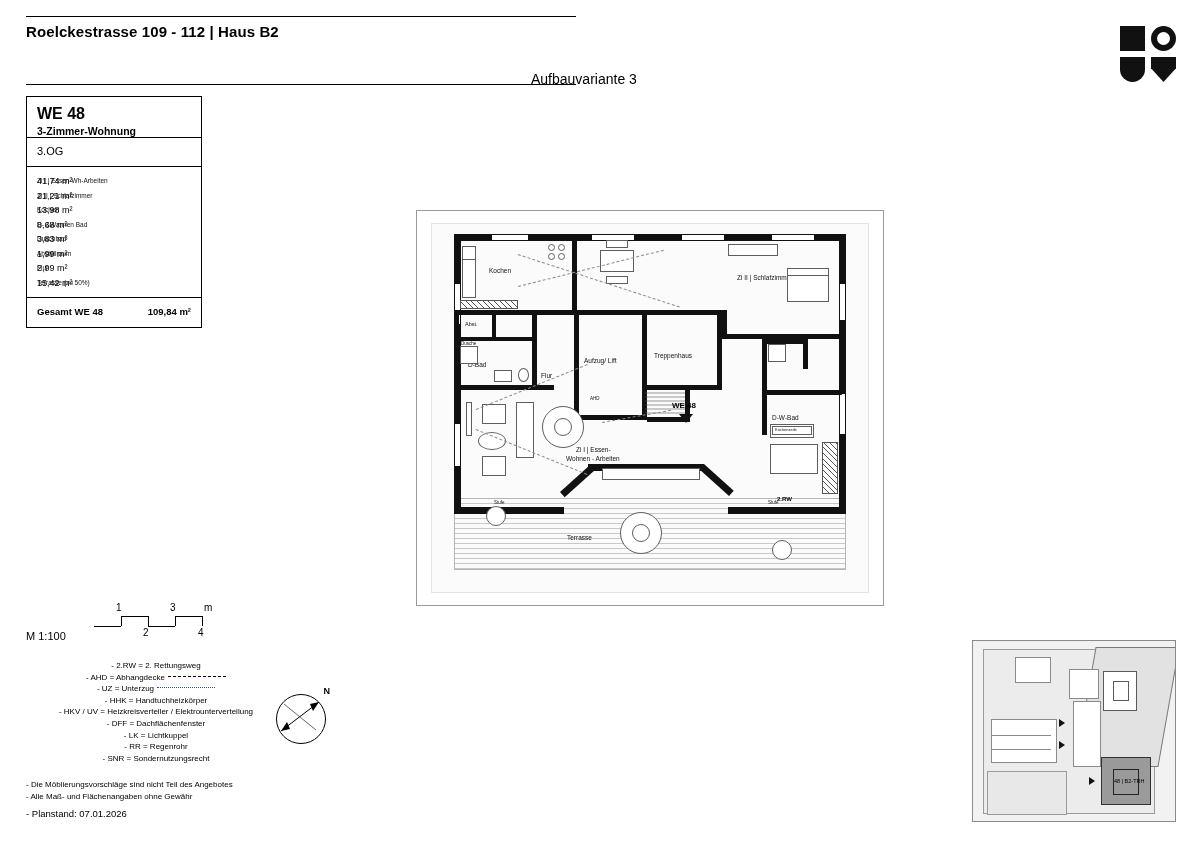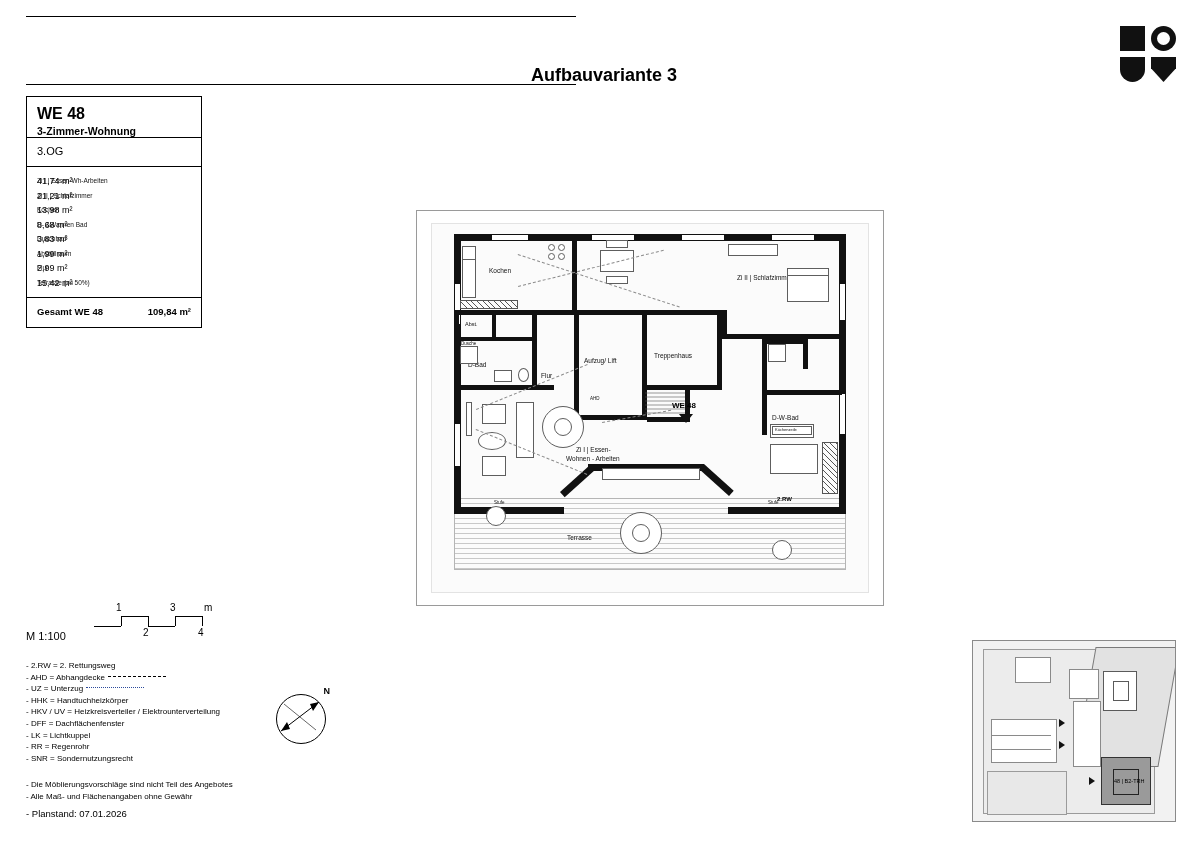--- a/index.html
+++ b/index.html
@@ -46,23 +46,23 @@
     background: #000;
     left: 0;
     width: 550px;
   }
   .hdr-rule.top { top: -6px; }
   .hdr-rule.bot { top: 62px; }
 
   .variant {
     position: absolute;
     left: 505px;
-    top: 43px;
-    font-size: 18px;
-    font-weight: bold;
+    top: 49px;
+    font-size: 14px;
+    font-weight: normal;
     white-space: nowrap;
   }
 
   .logo {
     position: absolute;
     right: 0;
     top: 4px;
     display: flex;
     align-items: flex-start;
     gap: 10px;
@@ -179,21 +179,21 @@
 
   
   .legend {
     position: absolute;
     left: 26px;
     top: 660px;
     font-size: 8px;
     line-height: 11.6px;
     width: 260px;
   }
-  .legend .row { white-space: nowrap; position: relative; }
+  .legend .row { white-space: nowrap; position: relative; text-align: center; }
   .dash-sample {
     display: inline-block;
     width: 58px;
     border-top: 1px dashed #000;
     transform: translateY(-3px);
     margin-left: 3px;
   }
   .dot-sample {
     display: inline-block;
     width: 58px;
@@ -359,20 +359,21 @@
   }
 </style>
 </head>
 <body>
 
 <div class="page">
 
   <div class="header">
     <div class="hdr-lines">
       <div class="hdr-rule top"></div>
+      <div class="hdr-line">Roelckestrasse 109 - 112  |  Haus B2</div>
       <div class="hdr-rule bot"></div>
     </div>
     <div class="variant">Aufbauvariante 3</div>
 
     <div class="logo">
       <div class="logo-mark">
         <div class="lm lm-tl"></div>
         <div class="lm lm-tr-outer"></div>
         <div class="lm lm-tr-inner"></div>
         <div class="lm lm-bl"></div>

